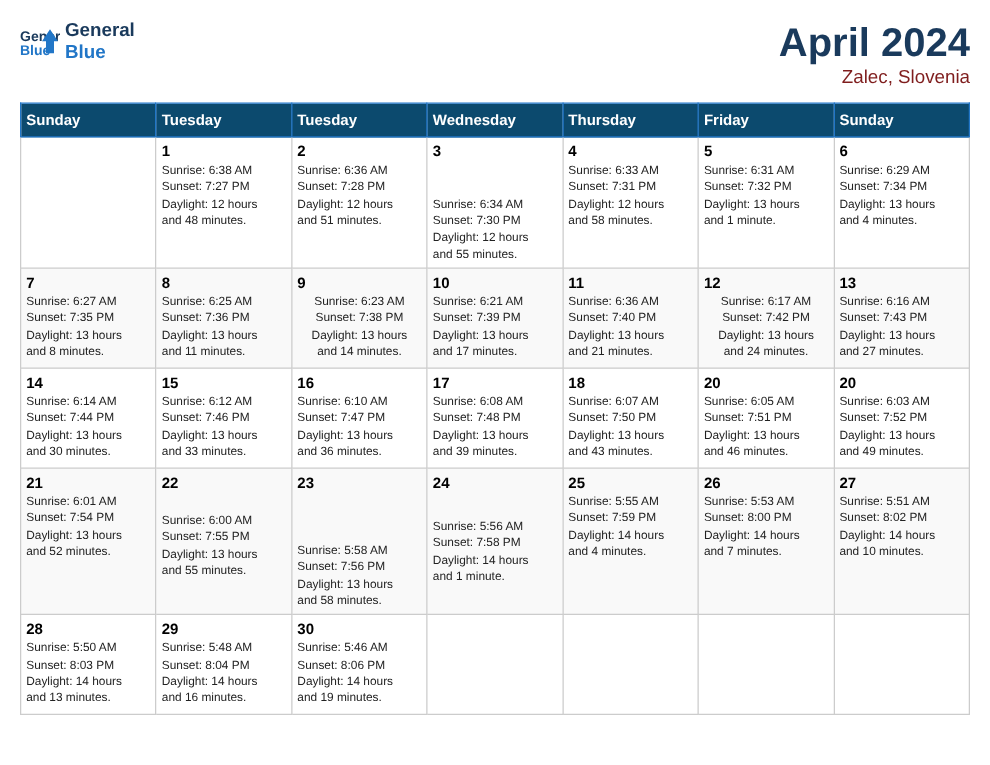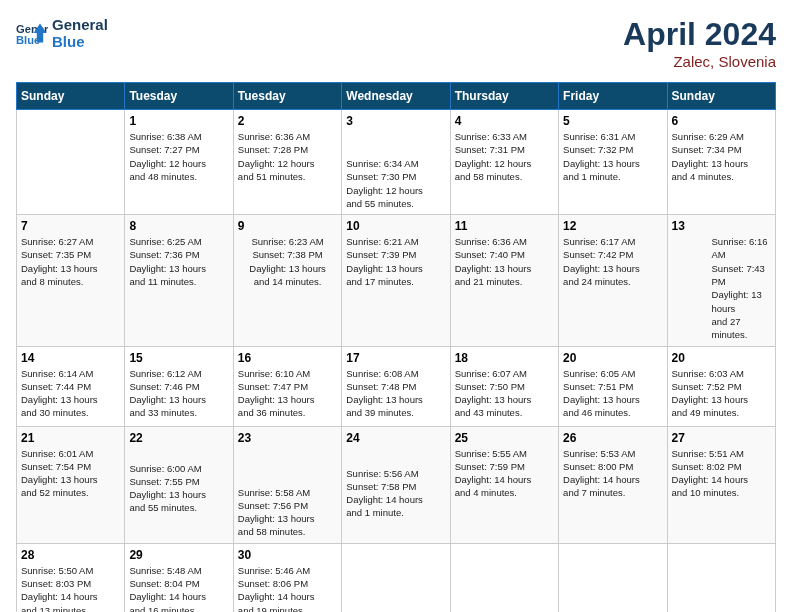--- a/index.html
+++ b/index.html
@@ -187,28 +187,28 @@
         </td>
         <td>
           <span class="day-num">11</span>
           <div class="day-info" style="white-space: pre-line;">Sunrise: 6:36 AM
 Sunset: 7:40 PM
 Daylight: 13 hours
 and 21 minutes.</div>
         </td>
         <td>
           <span class="day-num">12</span>
-          <div class="day-info" style="white-space: pre-line;">Sunrise: 6:17 AM
+          <div class="day-info" style="white-space: pre-line; text-align: center;">Sunrise: 6:17 AM
 Sunset: 7:42 PM
 Daylight: 13 hours
 and 24 minutes.</div>
         </td>
         <td>
           <span class="day-num">13</span>
-          <div class="day-info" style="white-space: pre-line; margin-left: 40px;">Sunrise: 6:16 AM
+          <div class="day-info" style="white-space: pre-line;">Sunrise: 6:16 AM
 Sunset: 7:43 PM
 Daylight: 13 hours
 and 27 minutes.</div>
         </td>
       </tr>
       <tr>
         <td>
           <span class="day-num">14</span>
           <div class="day-info" style="white-space: pre-line;">Sunrise: 6:14 AM
 Sunset: 7:44 PM

